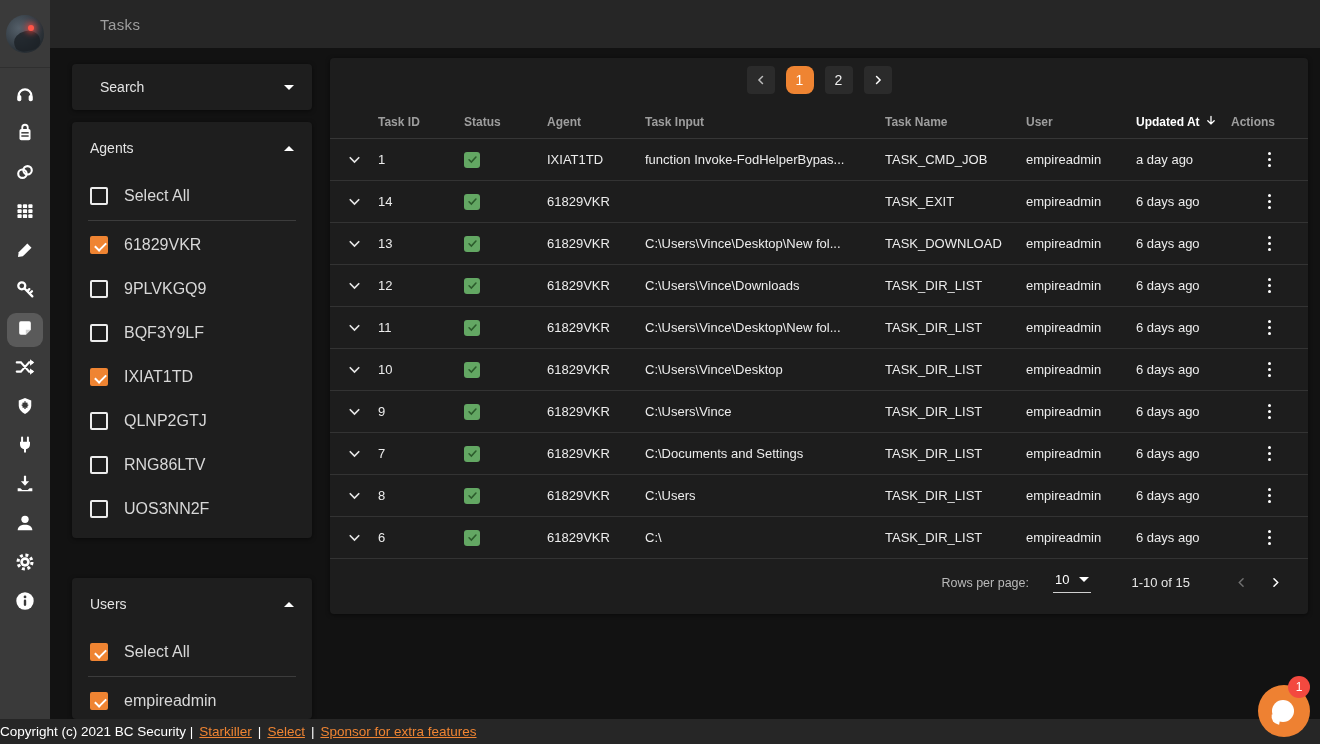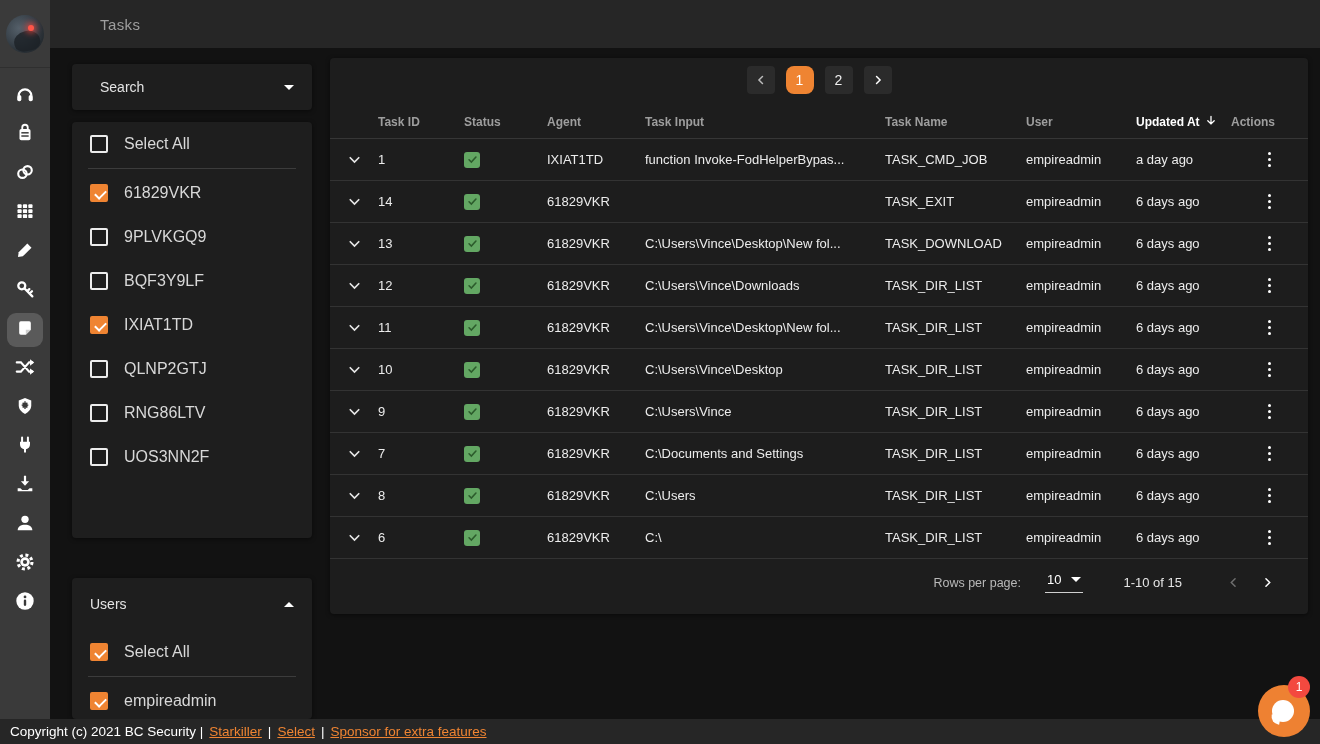--- a/index.html
+++ b/index.html
@@ -51,28 +51,28 @@
   .pbtn.current{background:var(--accent);border-radius:8px;color:#fff;}
   .thead,.trow{display:grid;grid-template-columns:48px 86px 83px 98px 240px 141px 110px 95px 77px;align-items:center;}
   .thead{height:33px;border-bottom:1px solid var(--divider);}
   .thead .th{font-size:12px;color:var(--muted);font-weight:bold;}
   .thead .th.sorted{color:#fff;display:flex;align-items:center;gap:4px;}
   .trow{height:42px;border-bottom:1px solid #333;font-size:13px;color:#ececec;}
   .cell-center{display:flex;justify-content:center;}
   .status-ok{width:16px;height:16px;border-radius:3px;background:var(--green);display:flex;align-items:center;justify-content:center;}
   .kebab{display:flex;flex-direction:column;gap:2.5px;align-items:center;width:40px;cursor:pointer;}
   .kebab i{width:3.5px;height:3.5px;border-radius:50%;background:#fff;}
-  .tfoot{height:47px;display:flex;align-items:center;justify-content:flex-end;padding-right:24px;font-size:12.5px;color:#cfcfcf;}
+  .tfoot{height:47px;display:flex;align-items:center;justify-content:flex-end;padding-right:16px;font-size:12.5px;color:#cfcfcf;}
   .rpp-label{color:#b9b9b9;}
   .rpp-select{display:flex;align-items:center;gap:10px;border-bottom:1px solid #d0d0d0;padding:0 2px 5px 2px;margin-left:24px;cursor:pointer;color:#fff;font-size:13px;}
   .range{margin:0 34px 0 40px;color:#e6e6e6;font-size:13px;}
   .nav-arrow{background:none;border:none;cursor:pointer;display:flex;align-items:center;justify-content:center;width:34px;height:34px;}
 
   
-  .pfooter{position:absolute;left:0;top:719px;width:1320px;height:25px;background:var(--bar);display:flex;align-items:center;padding-left:10px;font-size:13.5px;color:#fff;z-index:4;gap:6px;}
+  .pfooter{position:absolute;left:0;top:719px;width:1320px;height:25px;background:var(--bar);display:flex;align-items:center;font-size:13.5px;color:#fff;z-index:4;gap:6px;}
   .pfooter a{color:var(--accent);text-decoration:underline;cursor:pointer;}
   .pfooter .sep{color:#fff;}
 
   
   .fab{position:absolute;left:1258px;top:685px;width:52px;height:52px;border-radius:50%;background:#ee8132;z-index:5;cursor:pointer;}
   .fab .bubble{position:absolute;left:14px;top:15px;width:22px;height:22px;background:#fff;border-radius:50%;}
   .fab .bubble::after{content:"";position:absolute;left:-1px;bottom:-2px;width:9px;height:9px;background:#fff;border-radius:0 0 0 8px;transform:rotate(10deg);}
   .badge{position:absolute;left:30px;top:-9px;width:22px;height:22px;border-radius:50%;background:var(--red);color:#fff;font-size:12px;display:flex;align-items:center;justify-content:center;}
 </style>
 </head>
@@ -192,20 +192,24 @@
 </div>
 
 <div class="card" id="search-card">
   <div class="card-head">
     <span class="lbl">Search</span>
     <span class="tri down"></span>
   </div>
 </div>
 
 <div class="card" id="agents-card">
+  <div class="card-head">
+    <span class="lbl">Agents</span>
+    <span class="tri up"></span>
+  </div>
   <div class="check-row">
     <span class="cb" id="agents-select-all-cb"></span>
     <span class="cl">Select All</span>
   </div>
   <div class="hr"></div>
   <div id="agents-list">
 
       <div class="check-row">
         <span class="cb checked"></span>
         <span class="cl">61829VKR</span>

